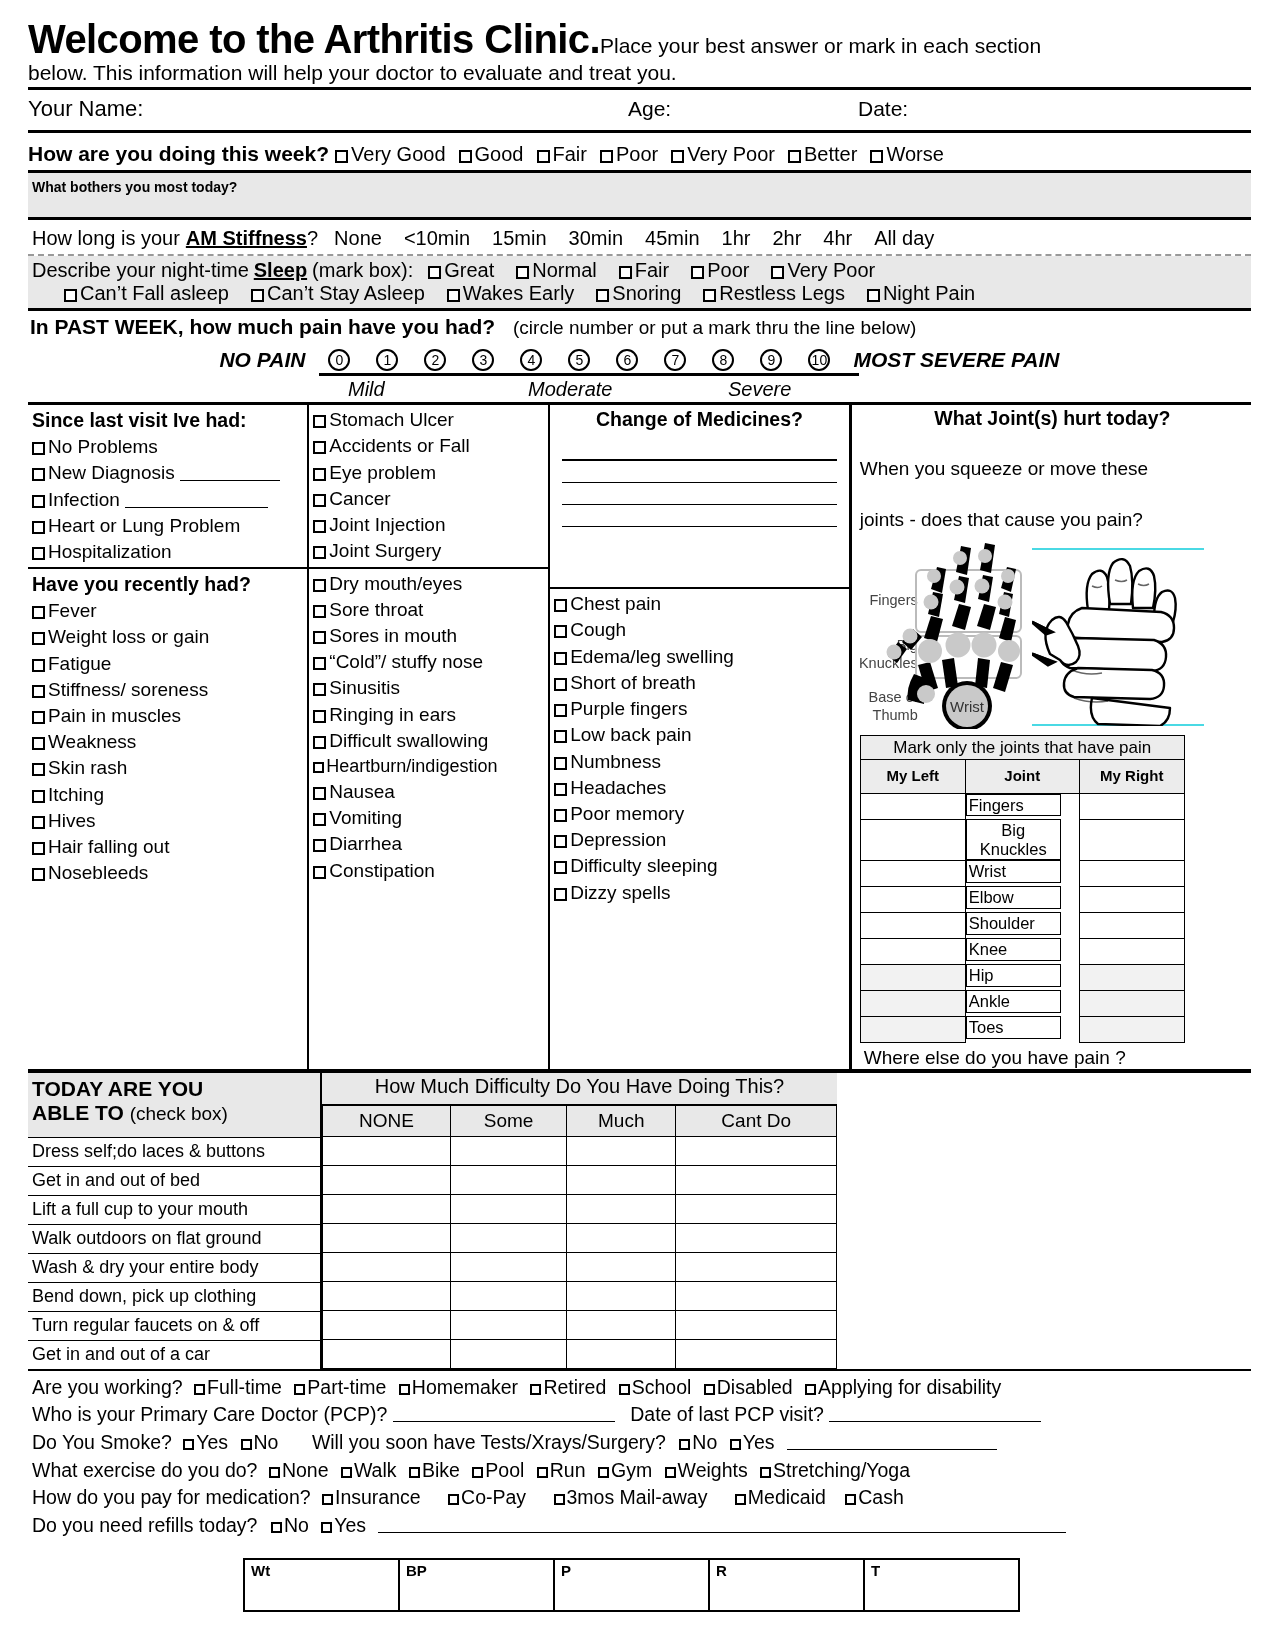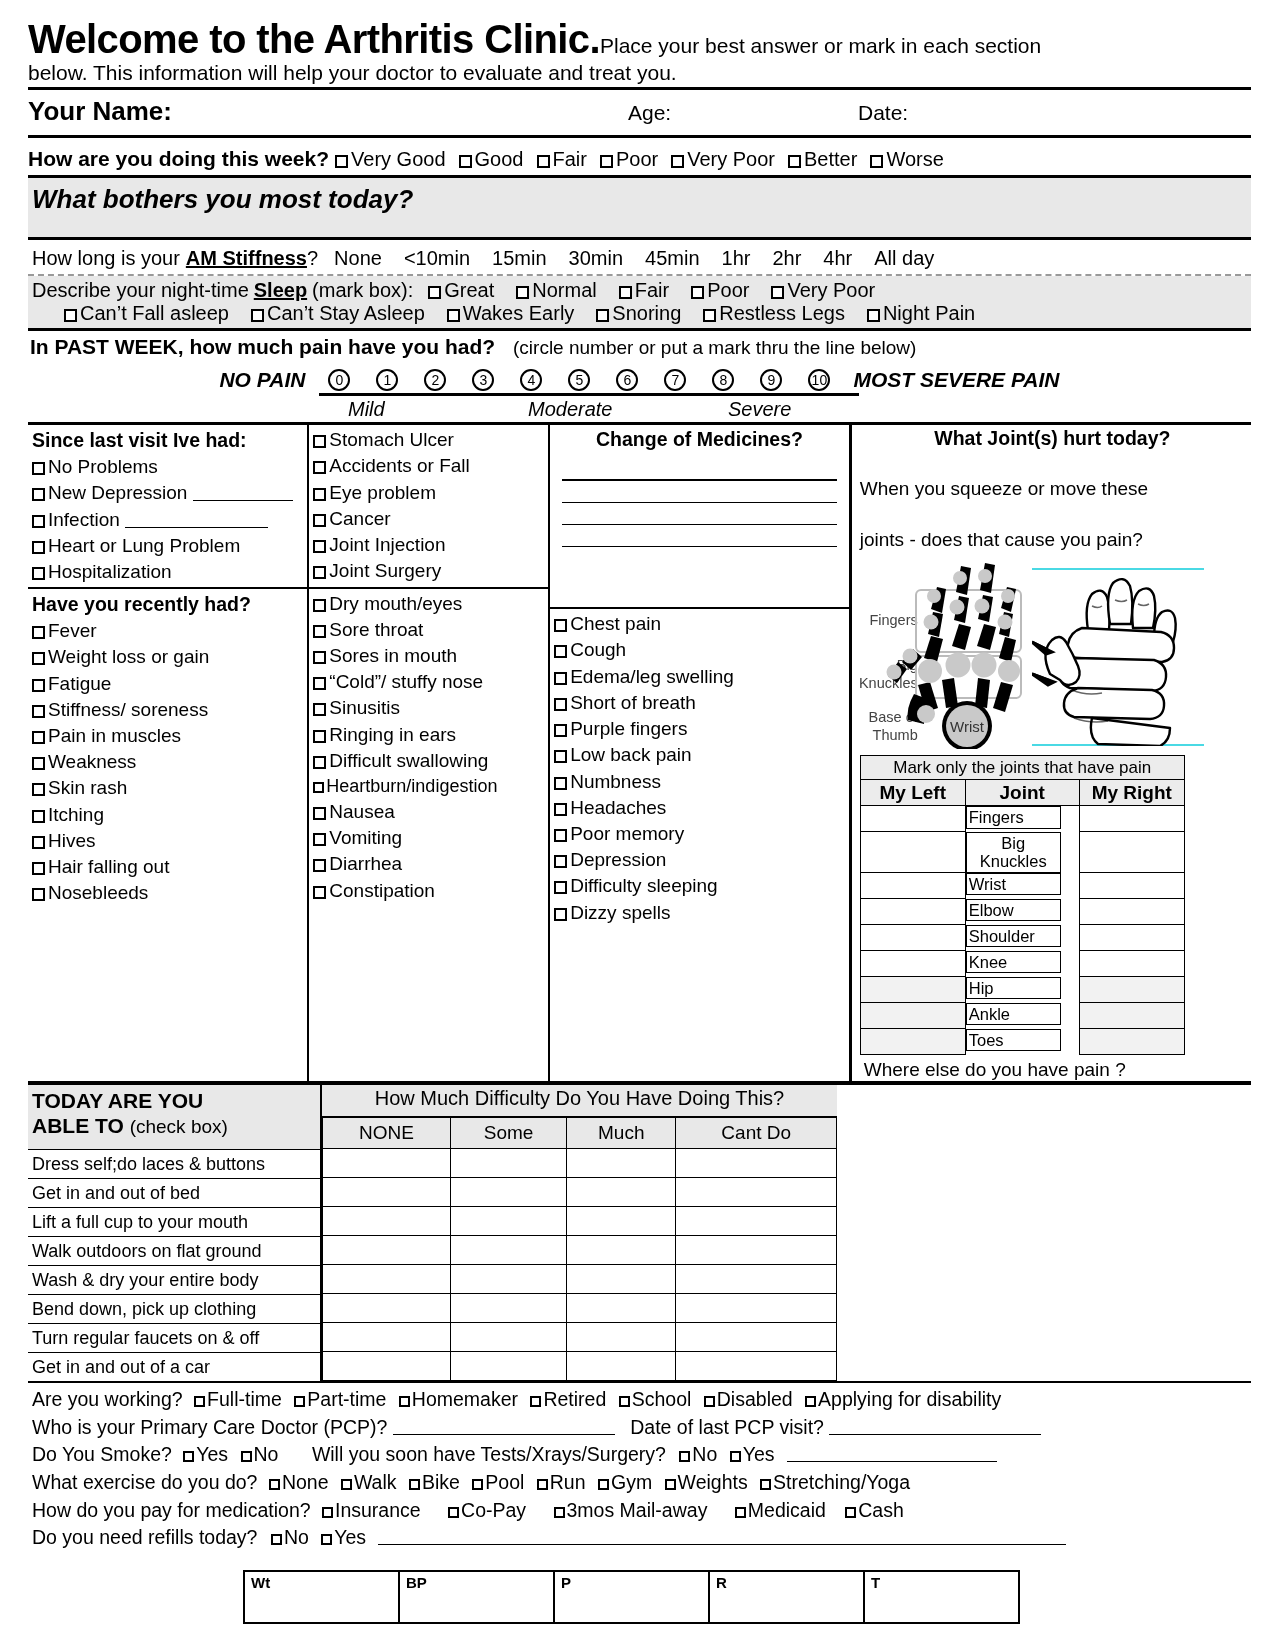--- a/index.html
+++ b/index.html
@@ -27,34 +27,34 @@
   .title-row { line-height:1.08; }
   .title-main {
     font-size:40px; font-weight:bold; letter-spacing:-0.6px;
   }
   .title-sub { font-size:21px; }
   .title-block { padding-bottom:2px; border-bottom:3px solid #000; }
   .name-row {
     display:flex; align-items:baseline; font-size:21px;
     padding:6px 0 8px 0; border-bottom:3px solid #000; margin-bottom:4px;
   }
-  .name-row .nm { font-weight:bold; font-size:26px; width:600px; }
+  .name-row .nm { font-weight:normal; font-size:22px; width:600px; }
   .name-row .age { width:230px; }
 
   
   .week-row {
     font-size:20px; padding:5px 0 4px 0;
     border-bottom:3px solid #000; display:flex; align-items:baseline; gap:2px;
   }
   .week-row .q { font-weight:bold; font-size:21px; margin-right:4px; }
   .week-row .opt { margin-right:11px; white-space:nowrap; }
 
   .bothers {
-    font-size:26px; font-weight:bold;
-    padding:6px 0 22px 4px; border-bottom:3px solid #000;font-style:italic;
+    font-size:14px; font-weight:bold;
+    padding:6px 0 22px 4px; border-bottom:3px solid #000;
   }
 
   
   .am-row {
     font-size:20px; padding:7px 0 4px 4px;
     display:flex; align-items:baseline; border-bottom:2px dashed #999;
   }
   .am-row .lbl { margin-right:6px; }
   .am-row .v { margin-right:22px; }
 
@@ -125,21 +125,21 @@
   }
   .jlabel { position:absolute; font-size:14.5px; color:#444; text-align:right; }
 
   
   table.jt { border-collapse:collapse; width:325px; margin-top:6px; }
   table.jt td, table.jt th {
     border:1.6px solid #000; font-size:16.5px; font-weight:normal;
     text-align:center; padding:1px 2px; line-height:1.12;
   }
   table.jt .capt { background:#ececec; font-size:17px; padding:2px; }
-  table.jt .hdr { background:#ececec; font-weight:bold; font-size:19px; padding:2px; }
+  table.jt .hdr { background:#ececec; font-weight:bold; font-size:15px; padding:8px; }
   table.jt .sidecell { width:105px; height:26px; }
   table.jt .mid { width:95px; }
   table.jt tr.tint .sidecell { background:#f2f2f2; }
   .whereelse { font-size:19px; padding:4px 0 0 4px; }
 
   
   .adl { display:flex; border-top:2px solid #000; }
   .adl-left { width:292px; }
   .adl-right { width:517px; border-left:2px solid #000; }
   .adl-hd {
@@ -277,21 +277,21 @@
       <span style="left:700px">Severe</span>
     </div>
   </div>
 
   <div class="mid">
 
     <div class="colA">
       <div class="chk-list">
         <div class="hd">Since last visit Ive had:</div>
         <div class="it"><span class="cb"></span><span>No Problems</span></div>
-        <div class="it"><span class="cb"></span><span>New Depression</span> <span class="blank-ul" style="width:100px"></span></div>
+        <div class="it"><span class="cb"></span><span>New Diagnosis</span> <span class="blank-ul" style="width:100px"></span></div>
         <div class="it"><span class="cb"></span><span>Infection</span> <span class="blank-ul" style="width:143px"></span></div>
         <div class="it"><span class="cb"></span><span>Heart or Lung Problem</span></div>
         <div class="it"><span class="cb"></span><span>Hospitalization</span></div>
       </div>
       <div class="sec-div"></div>
       <div class="chk-list">
         <div class="hd">Have you recently had?</div>
         <div class="it"><span class="cb"></span><span>Fever</span></div>
         <div class="it"><span class="cb"></span><span>Weight loss or gain</span></div>
         <div class="it"><span class="cb"></span><span>Fatigue</span></div>

